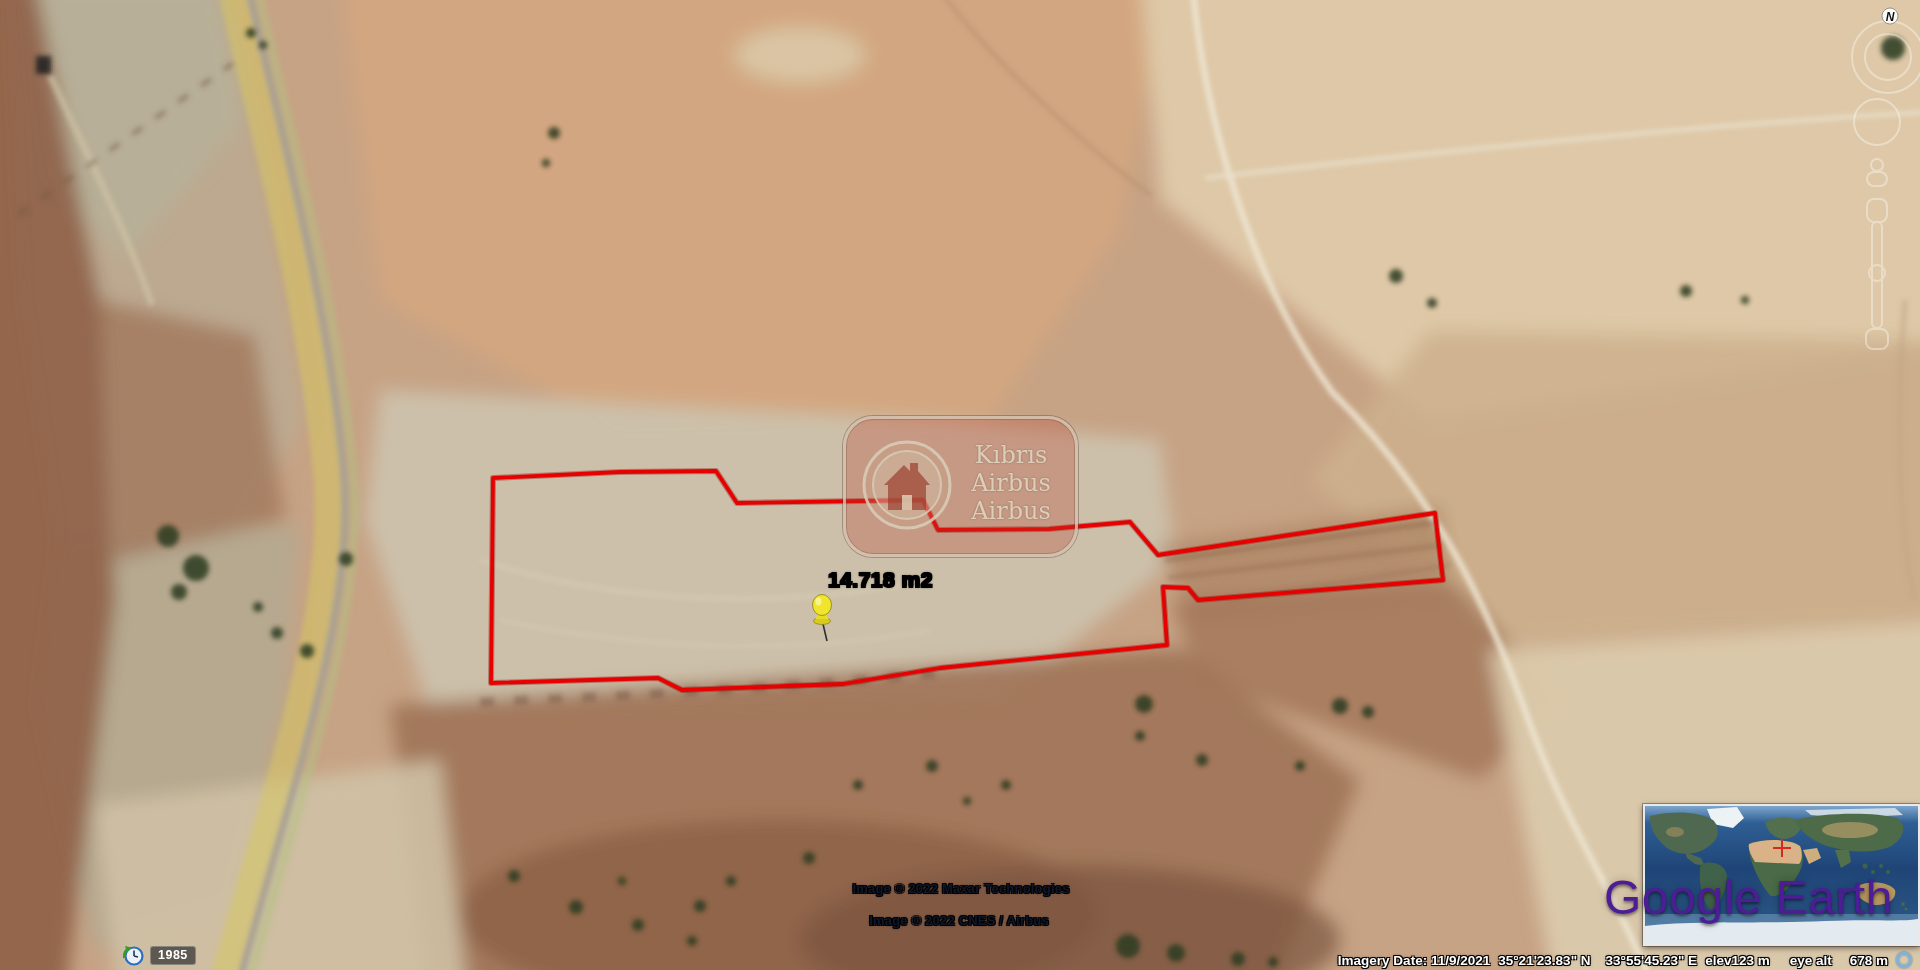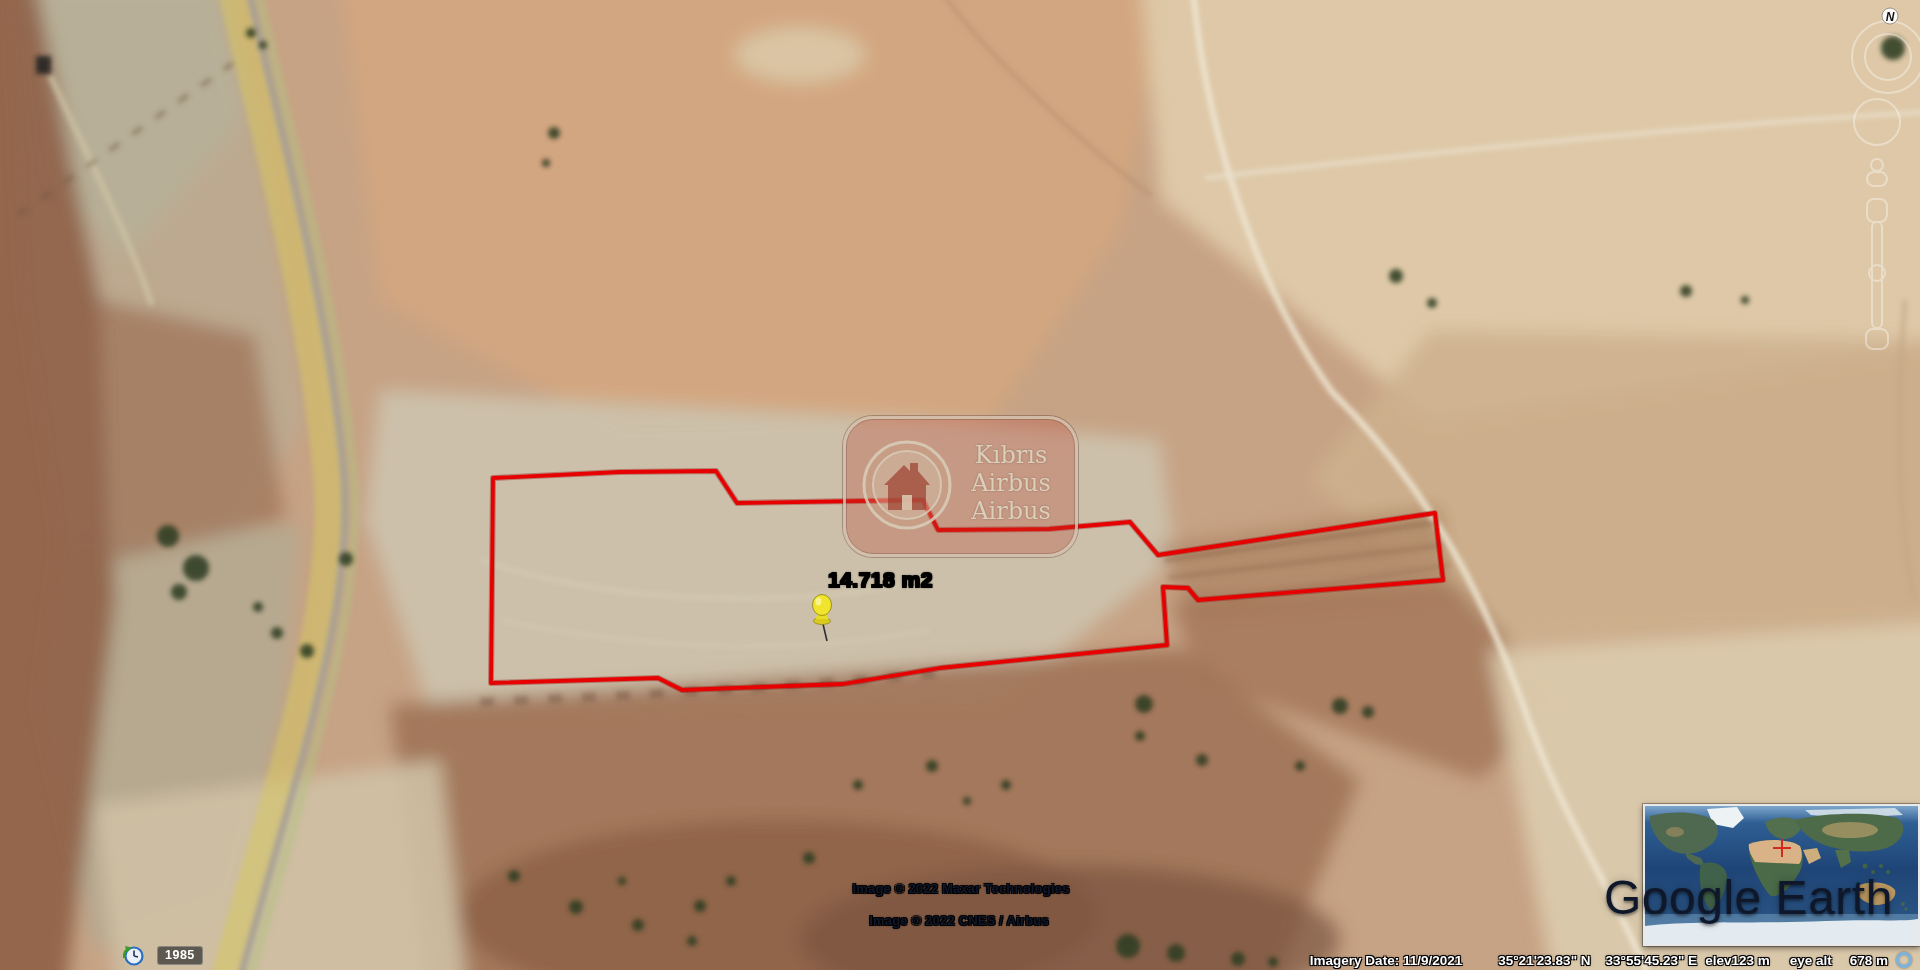--- a/index.html
+++ b/index.html
@@ -14,31 +14,31 @@
   
   #watermark{position:absolute;left:843px;top:416px;width:229px;height:135px;border-radius:30px;
              border:3px solid rgba(214,203,183,.78);background:rgba(186,62,45,.30);
              box-shadow:0 0 0 1px rgba(80,50,40,.35), inset 0 0 0 1px rgba(80,50,40,.25);}
   #wm-text{position:absolute;right:0;top:22px;width:128px;text-align:center;
            font-family:"DejaVu Serif",serif;font-size:24px;line-height:28px;
            color:rgba(226,216,196,.9);text-shadow:0 0 2px rgba(90,60,40,.5);}
   
   #nav{position:absolute;right:0;top:0;}
   
-  #history{position:absolute;left:122px;top:944px;display:flex;align-items:center;gap:12px;}
+  #history{position:absolute;left:122px;top:944px;display:flex;align-items:center;gap:5px;}
   #year-chip{background:rgba(62,60,56,.78);border:1px solid rgba(255,255,255,.28);border-radius:3px;
              color:#fff;font-size:12.5px;font-weight:bold;padding:1px 7px 2px;letter-spacing:.5px;}
   
   .attrib{position:absolute;width:420px;text-align:center;color:#0f172a;font-size:13px;font-weight:bold;letter-spacing:.2px;}
   #attrib1{left:751px;top:881px;}
   #attrib2{left:749px;top:913px;}
   
   #inset{position:absolute;left:1643px;top:804px;width:273px;height:138px;border:2px solid #e9e9e9;
          box-shadow:0 2px 6px rgba(0,0,0,.5),0 0 0 1px rgba(0,0,0,.3);}
-  #ge-logo{position:absolute;left:1604px;top:870px;font-size:48px;font-weight:400;color:#0f172a;letter-spacing:.5px;
+  #ge-logo{position:absolute;left:1604px;top:870px;font-size:48px;font-weight:400;color:#4c1d95;letter-spacing:.5px;
            text-shadow:0 2px 3px rgba(0,0,0,.45),0 0 8px rgba(0,0,0,.25);white-space:nowrap;}
   
   #statusbar{position:absolute;right:8px;bottom:2px;display:flex;align-items:center;
              color:#fff;font-size:13.5px;font-weight:bold;white-space:nowrap;}
   #statusbar span{display:inline-block;}
   #stream-ring{width:10px;height:10px;border:3px solid #7ab3dd;border-radius:50%;margin-left:8px;
                box-shadow:0 0 2px rgba(0,0,0,.6), inset 0 0 2px rgba(0,0,0,.4);}
 </style>
 </head>
 <body>
@@ -233,21 +233,21 @@
       <path d="M0,120 C50,114 120,118 180,115 C230,113 255,116 273,113 L273,138 L0,138 Z" fill="#e3ebf1"></path>
       <g stroke="#d42a1e" stroke-width="2">
         <line x1="128" y1="42" x2="146" y2="42"></line>
           <line x1="137" y1="33" x2="137" y2="51"></line>
       </g>
     </svg>
   </div>
   <div id="ge-logo">Google Earth</div>
 
   <div id="statusbar">
-    <span class="outlined" style="margin-right:36px">Imagery Date: 11/9/2021</span>
+    <span class="outlined" style="margin-right:8px">Imagery Date: 11/9/2021</span>
     <span class="outlined" style="margin-right:15px">35°21'23.83" N</span>
     <span class="outlined" style="margin-right:8px">33°55'45.23" E</span>
     <span class="outlined" style="">elev</span>
     <span class="outlined" style="margin-right:20px">123 m</span>
     <span class="outlined" style="margin-right:18px">eye alt</span>
     <span class="outlined">678 m</span>
     <div id="stream-ring"></div>
   </div>
 
 </div>

